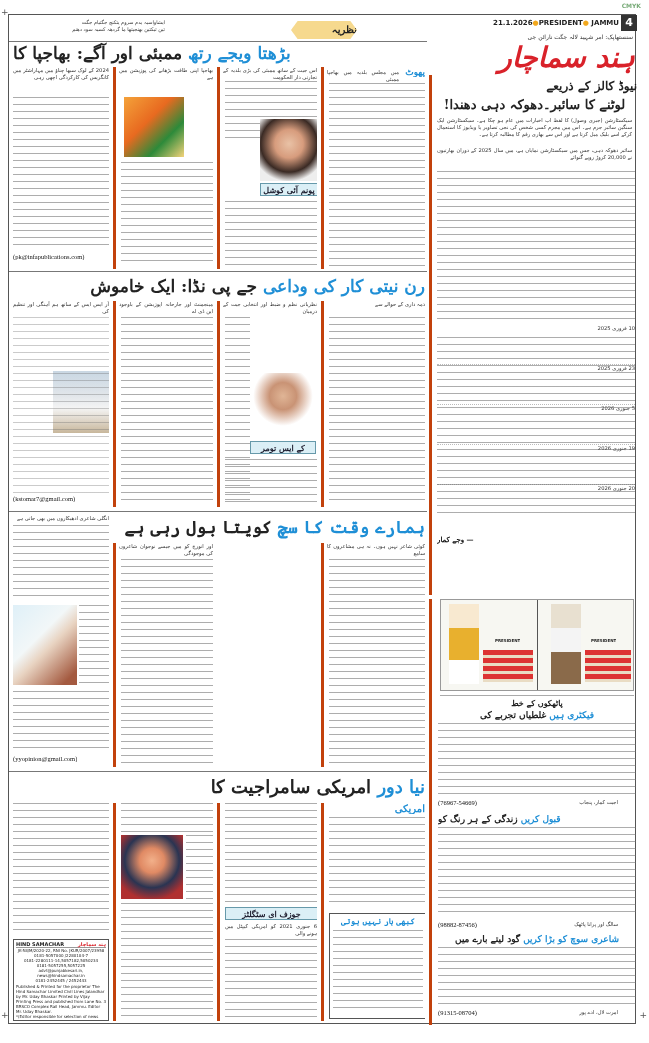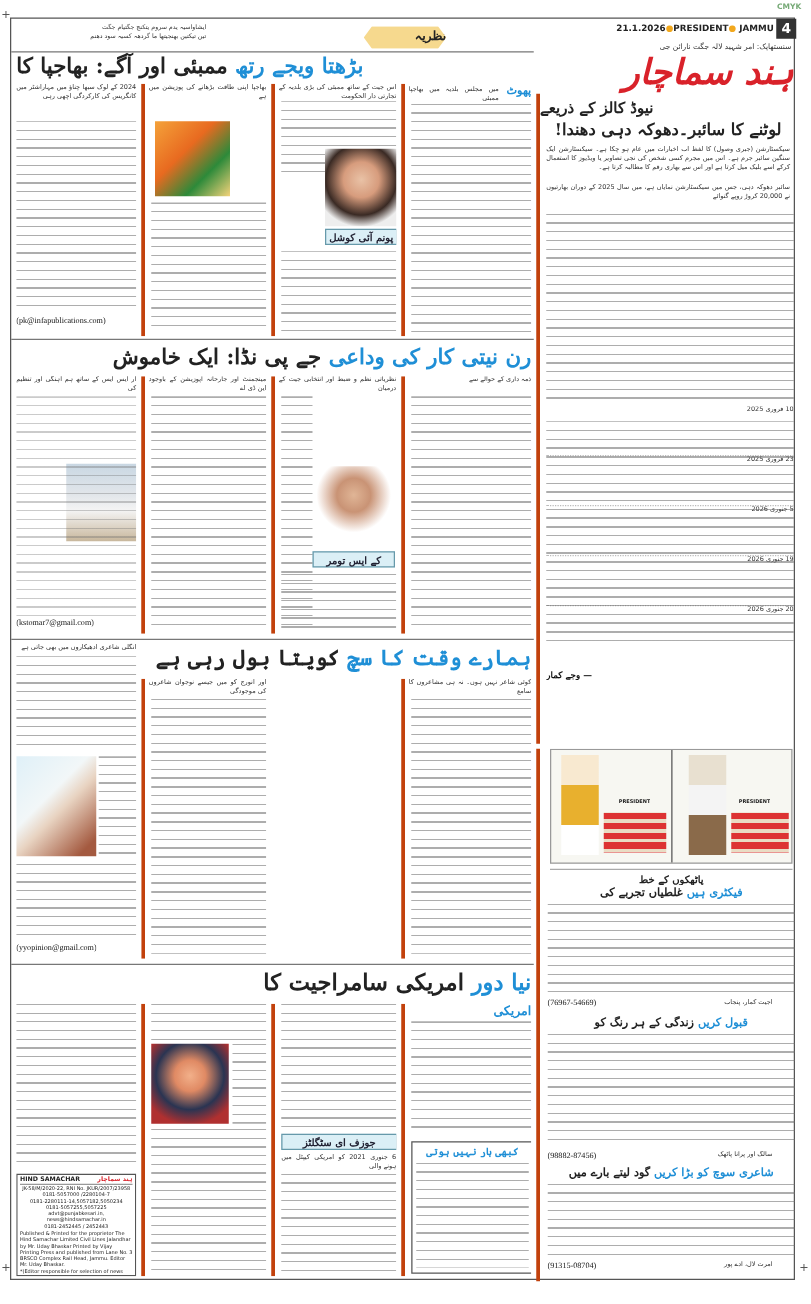--- a/index.html
+++ b/index.html
@@ -68,21 +68,21 @@
       <div class="lines" style="position:absolute;left:5px;top:134px;width:92px;height:66px"></div>
     </div>
     <div class="box col-rule" style="left:308px;top:0;width:104px;height:202px;padding-left:3px">
       <div class="hdl blue box" style="right:0;top:0;font-size:9px">پھوٹ</div>
       <div class="txt" style="margin-top:2px;padding-right:26px">میں مجلس بلدیہ میں بھاجپا ممبئی</div>
       <div class="lines" style="position:absolute;left:5px;top:16px;width:98px;height:184px"></div>
     </div>
   </div>
 
   <div class="box col-rule" style="left:420px;top:60px;width:208px;height:520px">
-    <div class="hdl rtl" style="font-size:12px;line-height:18px;text-align:left;margin-top:2px">نیوڈ کالز کے ذریعے</div>
+    <div class="hdl rtl" style="font-size:12px;line-height:18px;text-align:right;margin-top:2px">نیوڈ کالز کے ذریعے</div>
     <div class="hdl rtl" style="font-size:13px;line-height:20px;text-align:center">لوٹنے کا سائبر۔دھوکہ دہی دھندا!</div>
     <div class="txt" style="padding:2px 5px;height:32px">سیکسٹارشن (جبری وصول) کا لفظ اب اخبارات میں عام ہو چکا ہے۔ سیکسٹارشن ایک سنگین سائبر جرم ہے۔ اس میں مجرم کسی شخص کی نجی تصاویر یا ویڈیوز کا استعمال کرکے اسے بلیک میل کرتا ہے اور اس سے بھاری رقم کا مطالبہ کرتا ہے۔</div>
     <div class="txt" style="padding:0 5px;height:16px">سائبر دھوکہ دہی، جس میں سیکسٹارشن نمایاں ہے، میں سال 2025 کے دوران بھارتیوں نے 20,000 کروڑ روپے گنوائے</div>
     <div class="lines" style="position:absolute;left:5px;top:96px;width:198px;height:150px"></div>
     <div class="box" style="left:5px;top:250px;width:198px;height:200px">
       <div class="txt" style="height:40px;border-bottom:1px dotted #bbb">10 فروری 2025</div>
       <div class="txt" style="height:40px;border-bottom:1px dotted #bbb">23 فروری 2025</div>
       <div class="txt" style="height:40px;border-bottom:1px dotted #bbb">5 جنوری 2026</div>
       <div class="txt" style="height:40px;border-bottom:1px dotted #bbb">19 جنوری 2026</div>
       <div class="txt" style="height:36px">20 جنوری 2026</div>
@@ -156,21 +156,21 @@
     </div>
     <div class="hdl rtl" style="position:absolute;left:8px;top:96px;width:194px;font-size:8px;text-align:center;border-top:1px solid #aaa;padding-top:2px">پاٹھکوں کے خط</div>
 
     <div class="box" style="left:6px;top:110px;width:198px;height:102px">
       <div class="hdl" style="font-size:9px;text-align:center;line-height:12px"><span class="blue">فیکٹری ہیں</span> <span>غلطیاں تجربے کی</span></div>
       <div class="lines" style="position:absolute;left:0;top:14px;width:198px;height:72px"></div>
       <div class="email box" style="left:0;top:90px">(76967-54669)</div>
       <div class="txt box" style="left:60px;top:90px;width:120px">اجیت کمار، پنجاب</div>
     </div>
     <div class="box" style="left:6px;top:214px;width:198px;height:120px">
-      <div class="hdl" style="font-size:9px;text-align:center;line-height:12px"><span class="blue">قبول کریں</span> <span>زندگی کے ہر رنگ کو</span></div>
+      <div class="hdl" style="font-size:9px;text-align:left;line-height:12px"><span class="blue">قبول کریں</span> <span>زندگی کے ہر رنگ کو</span></div>
       <div class="lines" style="position:absolute;left:0;top:14px;width:198px;height:90px"></div>
       <div class="email box" style="left:0;top:108px">(98882-87456)</div>
       <div class="txt box" style="left:60px;top:108px;width:120px">سالگ اور پرانا پاٹھک</div>
     </div>
     <div class="box" style="left:6px;top:334px;width:198px;height:90px">
       <div class="hdl" style="font-size:9px;text-align:center;line-height:12px"><span class="blue">شاعری سوچ کو بڑا کریں</span> <span>گود لیتے بارے میں</span></div>
       <div class="lines" style="position:absolute;left:0;top:14px;width:198px;height:60px"></div>
       <div class="email box" style="left:0;top:76px">(91315-08704)</div>
       <div class="txt box" style="left:60px;top:76px;width:120px">امرت لال، ادے پور</div>
     </div>

